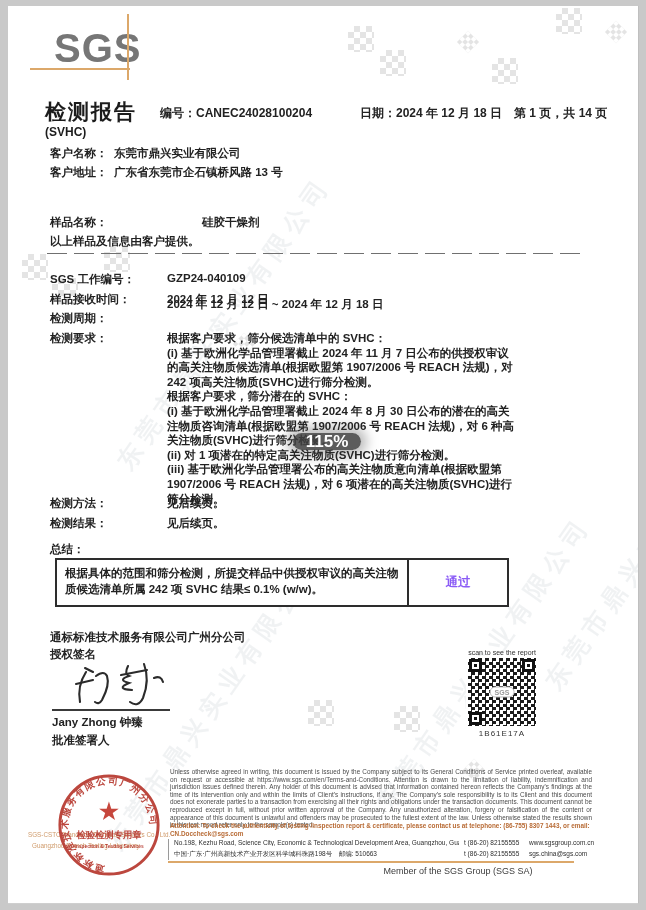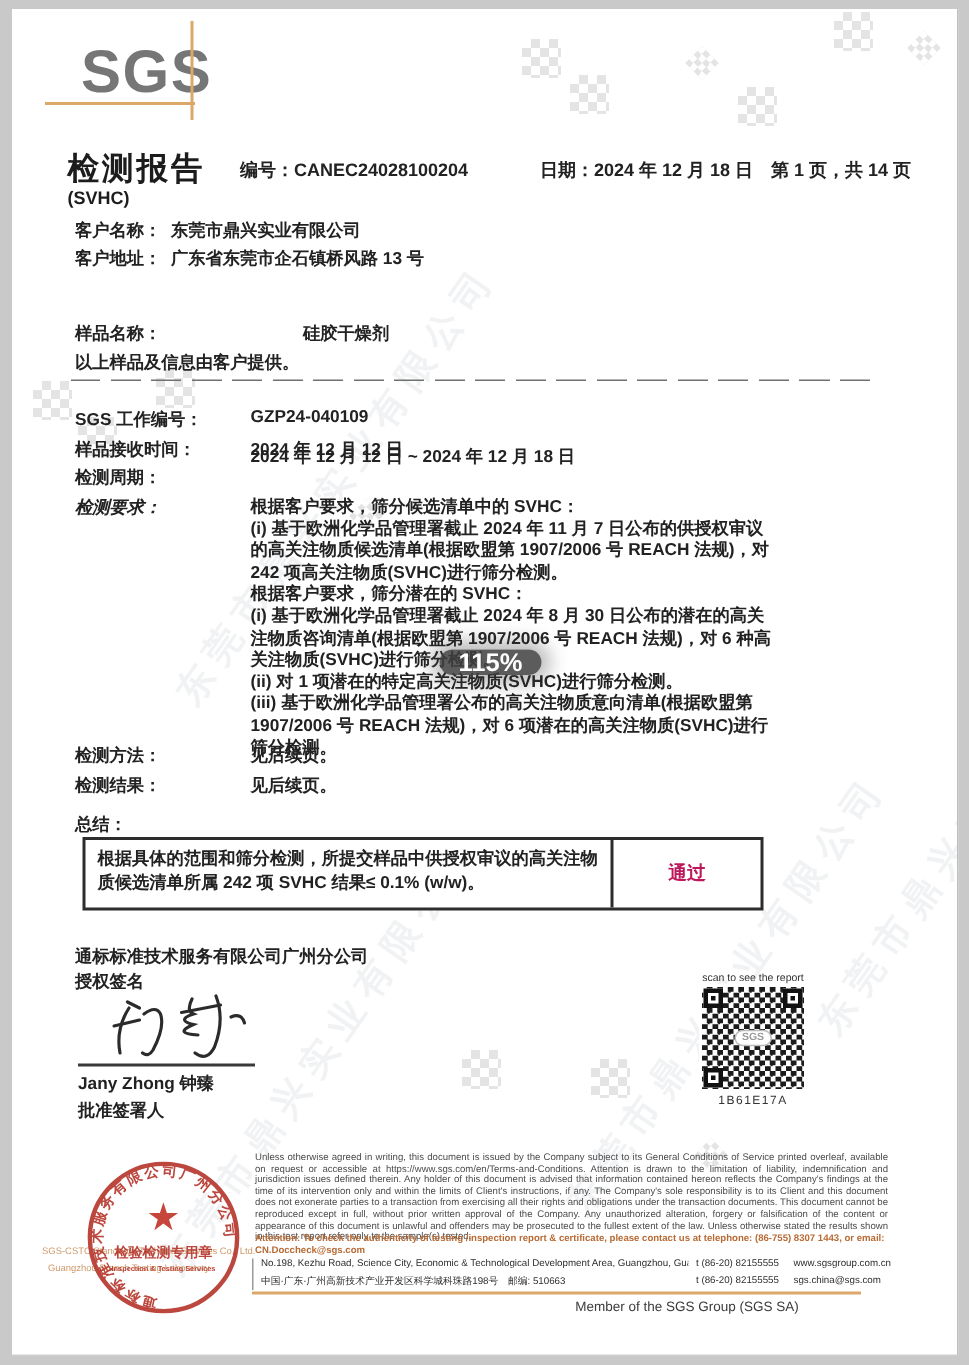--- a/index.html
+++ b/index.html
@@ -33,21 +33,21 @@
   .doc-title{font-size:21px;font-weight:800;color:#1c1c1c;letter-spacing:2px;}
   .doc-sub{font-size:12px;font-weight:800;color:#1c1c1c;}
   .meta{font-size:12px;font-weight:700;color:#222;}
   .lbl{font-size:11.5px;font-weight:700;color:#222;}
   .val{font-size:11.5px;font-weight:600;color:#222;}
   .req p{margin:0;font-size:11.5px;font-weight:600;color:#222;line-height:14.6px;}
   .dash-sep{height:1px;background:repeating-linear-gradient(90deg,#707070 0 20px,transparent 20px 27px);}
   
   .concl-table{display:flex;border:2px solid #2d2d2d;z-index:1;background:#fff;}
   .concl-left{flex:1;border-right:2px solid #2d2d2d;padding:5px 8px;font-size:11.5px;font-weight:600;color:#222;line-height:16px;}
-  .concl-right{width:98px;display:flex;align-items:center;justify-content:center;font-size:12.5px;font-weight:700;color:#be185d;}
+  .concl-right{width:98px;display:flex;align-items:center;justify-content:center;font-size:12.5px;font-weight:700;color:#8b5cf6;}
   
   .sig-line{height:2px;background:#3a3a3a;}
   
   .qr-wrap{width:78px;text-align:center;z-index:1;}
   .qr-caption{font-size:7px;color:#333;margin-bottom:2px;white-space:nowrap;}
   .qr-box{position:relative;width:68px;height:68px;margin:0 auto;
     background:
       repeating-conic-gradient(#1b1b1b 0% 25%, #ffffff 0% 50%);
     background-size:7px 7px;outline:2px solid #fff;}
   .finder{position:absolute;width:13px;height:13px;border:3px solid #111;background:#fff;box-sizing:border-box;}
@@ -123,21 +123,21 @@
   <div class="abs lbl z1" style="left:42px;top:228px;">以上样品及信息由客户提供。</div>
   <div class="abs dash-sep z1" style="left:39px;top:247px;width:533px;"></div>
 
   <div class="abs lbl z1" style="left:42px;top:266px;">SGS 工作编号：</div>
   <div class="abs val z1" style="left:159px;top:266px;">GZP24-040109</div>
   <div class="abs lbl z1" style="left:42px;top:286px;">样品接收时间：</div>
   <div class="abs val z1" style="left:159px;top:286px;">2024 年 12 月 12 日</div>
   <div class="abs lbl z1" style="left:42px;top:305px;">检测周期：</div>
   <div class="abs val z1" style="left:159px;top:291px;">2024 年 12 月 12 日 ~ 2024 年 12 月 18 日</div>
 
-  <div class="abs lbl z1" style="left:42px;top:325px;font-style:italic;">检测要求：</div>
+  <div class="abs lbl z1" style="left:42px;top:325px;">检测要求：</div>
   <div class="abs req z1" style="left:159px;top:325px;width:350px;">
     <p>根据客户要求，筛分候选清单中的 SVHC：</p>
     <p>(i) 基于欧洲化学品管理署截止 2024 年 11 月 7 日公布的供授权审议的高关注物质候选清单(根据欧盟第 1907/2006 号 REACH 法规)，对 242 项高关注物质(SVHC)进行筛分检测。</p>
     <p>根据客户要求，筛分潜在的 SVHC：</p>
     <p>(i) 基于欧洲化学品管理署截止 2024 年 8 月 30 日公布的潜在的高关注物质咨询清单(根据欧盟第 1907/2006 号 REACH 法规)，对 6 种高关注物质(SVHC)进行筛分检测。</p>
     <p>(ii) 对 1 项潜在的特定高关注物质(SVHC)进行筛分检测。</p>
     <p>(iii) 基于欧洲化学品管理署公布的高关注物质意向清单(根据欧盟第 1907/2006 号 REACH 法规)，对 6 项潜在的高关注物质(SVHC)进行筛分检测。</p>
   </div>
 
   <div class="abs lbl z1" style="left:42px;top:490px;">检测方法：</div>

